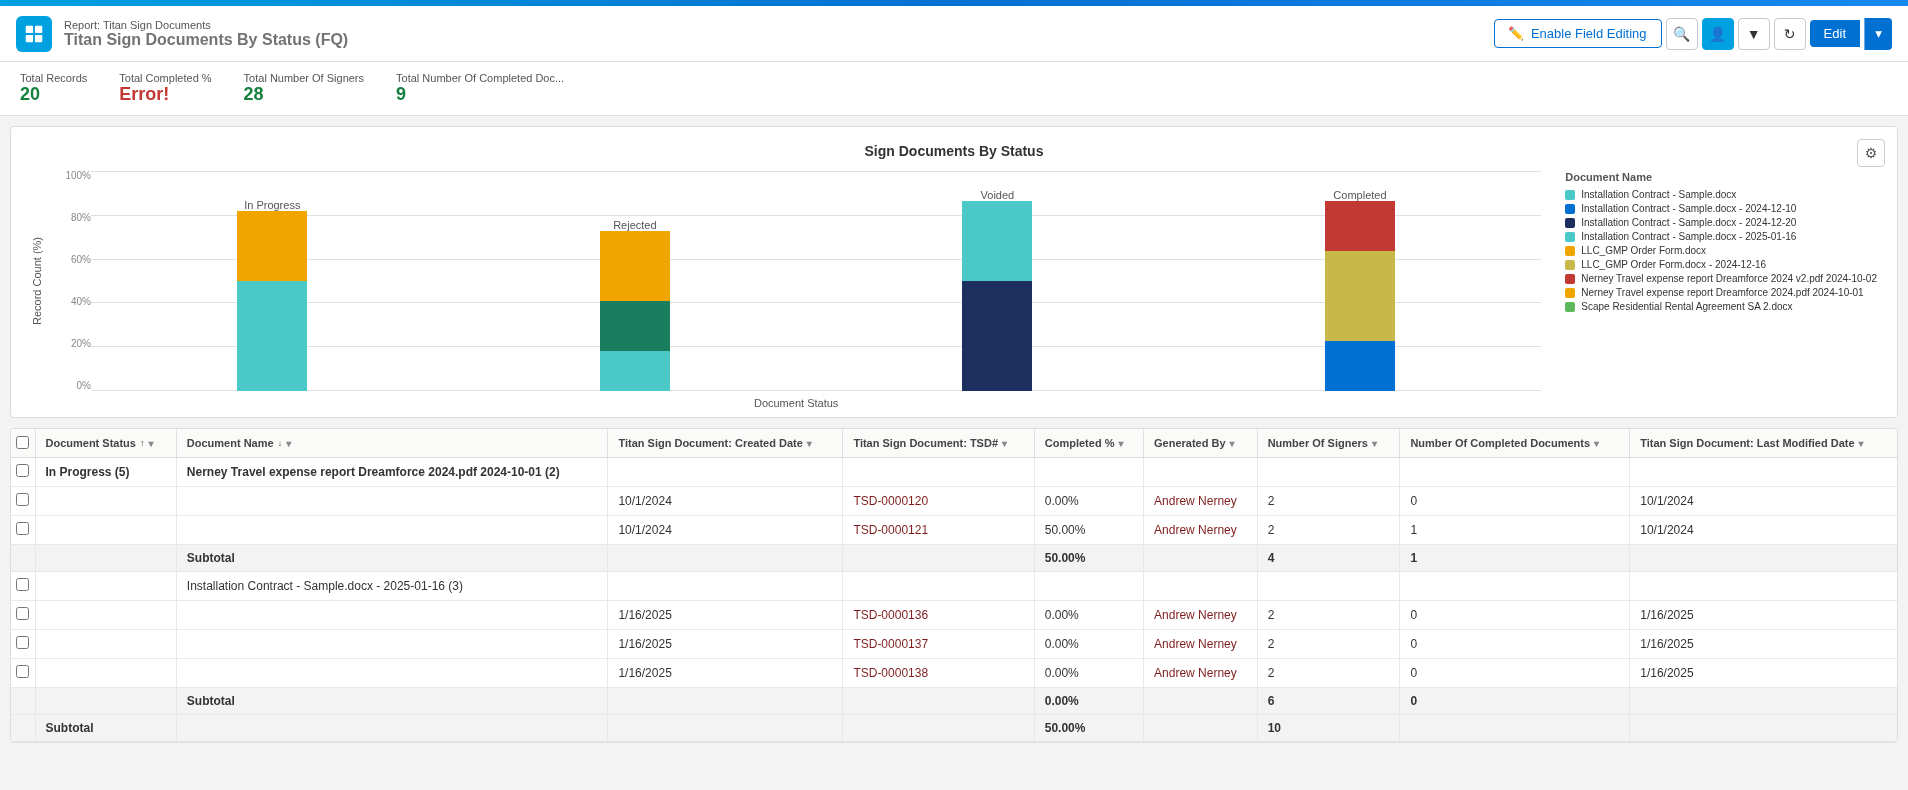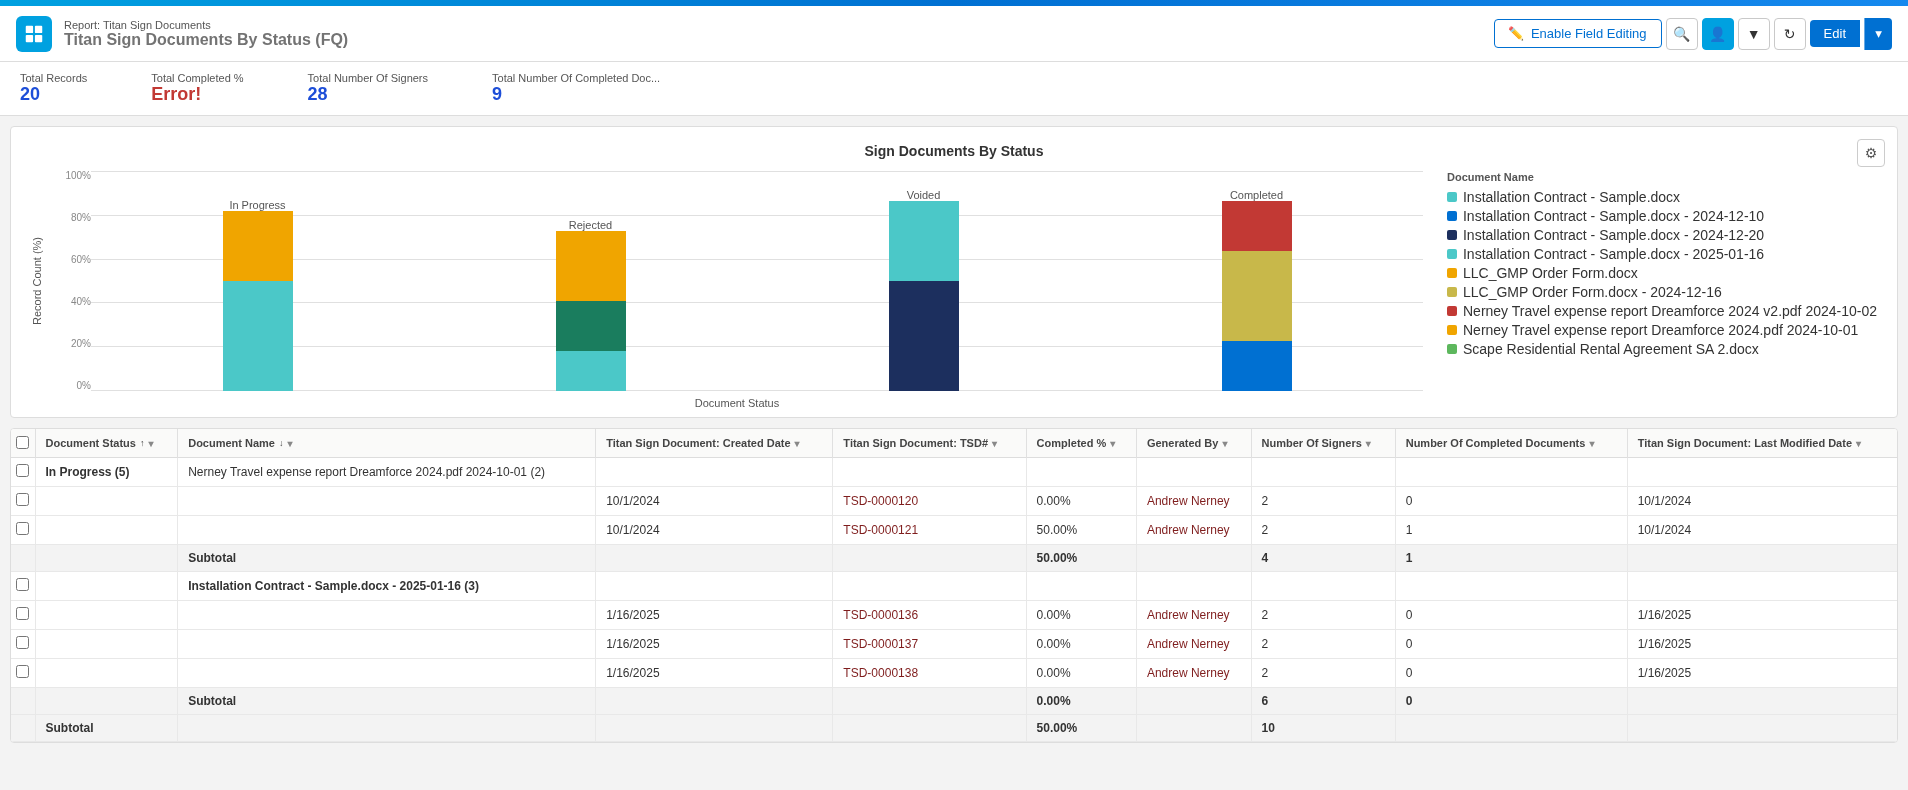--- a/index.html
+++ b/index.html
@@ -68,25 +68,25 @@
       cursor: pointer;
     }
 
     
     .summary-bar {
       background: #fff;
       border-bottom: 1px solid #ddd;
       display: flex;
       align-items: flex-start;
       padding: 10px 20px;
-      gap: 64px;
+      gap: 32px;
     }
     .summary-item { display: flex; flex-direction: column; }
     .summary-label { font-size: 11px; color: #555; }
-    .summary-value { font-size: 18px; font-weight: 600; color: #1d4ed8; }
+    .summary-value { font-size: 18px; font-weight: 600; color: #15803d; }
     .summary-value.error { color: #c23934; }
 
     
     .chart-area {
       background: #fff;
       margin: 10px;
       border: 1px solid #ddd;
       border-radius: 4px;
       padding: 16px 20px 8px 20px;
       position: relative;
@@ -117,21 +117,21 @@
       display: flex; flex-direction: column-reverse; justify-content: space-between; pointer-events: none;
     }
     .grid-line { width: 100%; height: 1px; background: #e0e0e0; }
     .bar-group { display: flex; flex-direction: column-reverse; align-items: center; flex: 1; position: relative; z-index: 1; }
     .bar-label { font-size: 11px; color: #555; text-align: right; }
     .x-axis-label { text-align: center; font-size: 11px; color: #555; margin-top: 6px; }
 
     
     .chart-legend { margin-left: 24px; min-width: 280px; }
     .legend-title { font-size: 11px; color: #555; margin-bottom: 6px; font-weight: 600; }
-    .legend-item { display: flex; align-items: center; gap: 6px; font-size: 14px; color: #333; margin-bottom: 3px; white-space: nowrap; }
+    .legend-item { display: flex; align-items: center; gap: 6px; font-size: 10px; color: #333; margin-bottom: 3px; white-space: nowrap; }
     .legend-dot { width: 10px; height: 10px; border-radius: 2px; flex-shrink: 0; }
 
     
     .table-area {
       background: #fff;
       margin: 0 10px 10px 10px;
       border: 1px solid #ddd;
       border-radius: 4px;
       overflow: auto;
     }
@@ -389,21 +389,21 @@
             <span class="filter-icon">▾</span>
           </div>
         </th>
       </tr>
     </thead>
     <tbody>
 
       <tr>
         <td class="col-checkbox"><input type="checkbox" style=""></td>
         <td style="font-weight:600;">In Progress (5)</td>
-        <td style="font-weight:400;">Nerney Travel expense report Dreamforce 2024.pdf 2024-10-01 (2)</td>
+        <td style="font-weight:700;">Nerney Travel expense report Dreamforce 2024.pdf 2024-10-01 (2)</td>
         <td></td>
         <td></td>
         <td></td>
         <td></td>
         <td></td>
         <td></td>
         <td></td>
       </tr>
 
       <tr>
@@ -441,21 +441,21 @@
         <td>50.00%</td>
         <td></td>
         <td>4</td>
         <td>1</td>
         <td></td>
       </tr>
 
       <tr>
         <td class="col-checkbox"><input type="checkbox" style=""></td>
         <td></td>
-        <td style="font-weight:700;">Installation Contract - Sample.docx - 2025-01-16 (3)</td>
+        <td style="font-weight:400;">Installation Contract - Sample.docx - 2025-01-16 (3)</td>
         <td></td>
         <td></td>
         <td></td>
         <td></td>
         <td></td>
         <td></td>
         <td></td>
       </tr>
 
       <tr>

